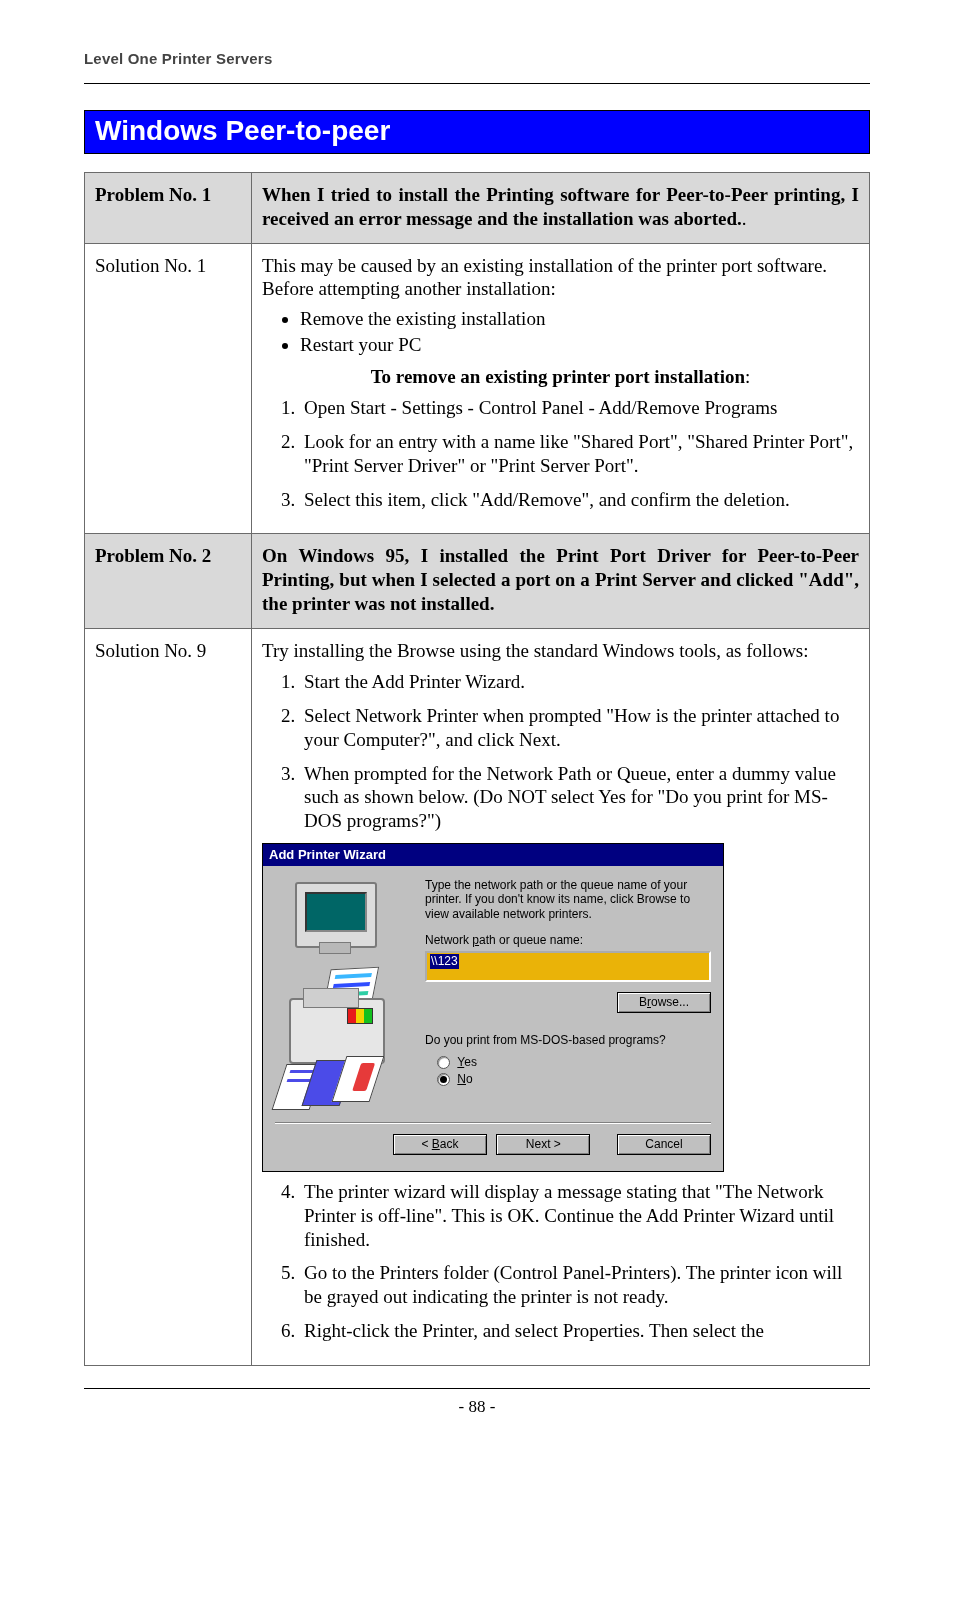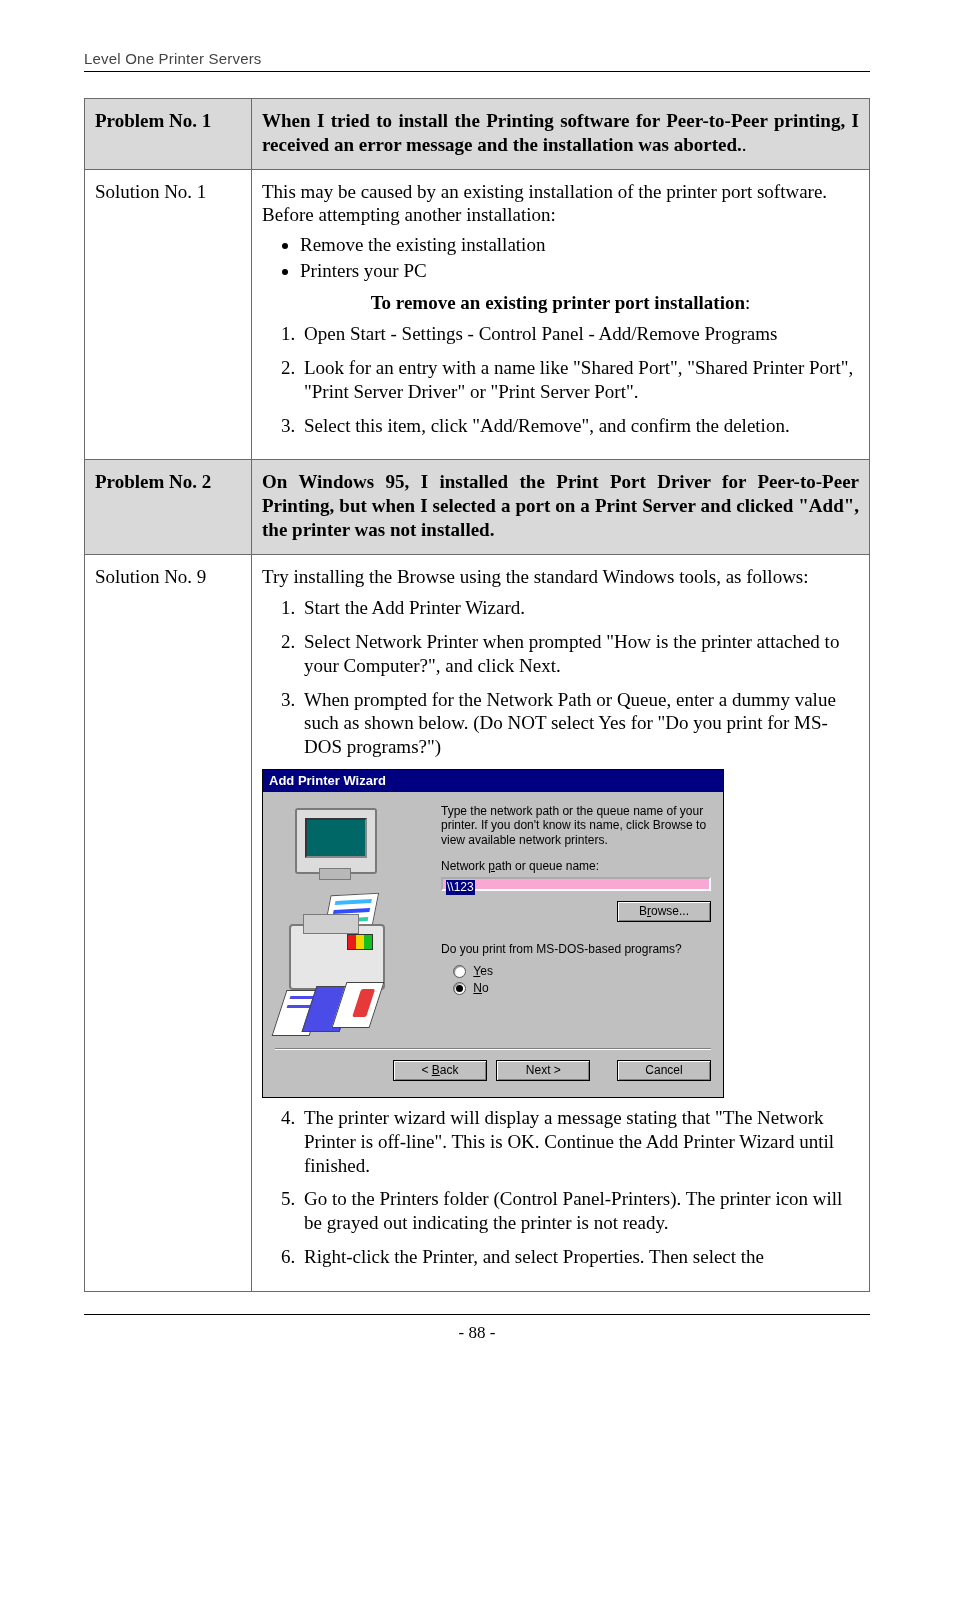--- a/index.html
+++ b/index.html
@@ -13,23 +13,24 @@
     width: 954px;
     box-sizing: border-box;
     padding: 50px 84px 24px 84px;
     position: relative;
   }
   .running-header {
     font-family: Verdana, Arial, sans-serif;
     font-size: 15px;
     letter-spacing: 0.2px;
     color: #444;
-    padding-bottom: 4px;
+    padding-bottom: 16px;
     border-bottom: 1px solid #000;
     margin-bottom: 26px;
+    font-weight: bold;
   }
   .section-header {
     background: #0000ff;
     color: #fff;
     font-family: Arial, Helvetica, sans-serif;
     font-weight: bold;
     font-size: 28px;
     padding: 4px 10px 6px 10px;
     margin-bottom: 18px;
     border: 1px solid #000;
@@ -81,21 +82,21 @@
     color: #fff;
     font-weight: bold;
     padding: 3px 6px;
     font-size: 13px;
   }
   .win95 .body {
     padding: 12px 12px 6px 12px;
   }
   .win95 .body .two-col {
     display: flex;
-    gap: 28px;
+    gap: 12px;
   }
   .win95 .illustration {
     width: 138px;
     height: 230px;
     flex: 0 0 auto;
     position: relative;
     background: #c0c0c0;
   }
   .illu-monitor {
     position: absolute; left: 20px; top: 4px;
@@ -157,23 +158,23 @@
   .illu-docs .d1::after{content:"";position:absolute;inset:5px;border-top:3px solid #4b4be8;border-bottom:3px solid #4b4be8;height:6px;}
   .illu-docs .d2 { left: 30px; top: 4px; background:#4b4be8; }
   .illu-docs .d3 { left: 60px; top: 0;  background:#fff; }
   .illu-docs .d3::after{content:"";position:absolute;left:16px;top:6px;width:14px;height:28px;background:#e63a3a;border-radius:2px;}
 
   .win95 .form-area { flex: 1 1 auto; }
   .win95 .instruction { line-height: 1.2; margin-bottom: 12px; }
   .win95 .field-label { margin-bottom: 3px; }
   .win95 .field-label .uline, .win95 .uline { text-decoration: underline; }
   .win95 .textbox {
-    height: 14px;
+    height: 31px;
     border: 2px inset #fff;
-    background: #f9a8d4;
+    background: #eab308;
     padding: 1px 3px;
     box-sizing: border-box;
   }
   .win95 .textbox .sel {
     display: inline-block;
     background: #000080;
     color: #fff;
     padding: 0 1px;
     font-size: 12px;
     line-height: 15px;
@@ -231,38 +232,39 @@
     font-size: 17px;
   }
 </style>
 </head>
 <body>
 
 <div class="page">
 
   <div class="running-header">Level One Printer Servers</div>
 
+  <div class="section-header">Windows Peer-to-peer</div>
 
   <table class="troubleshoot">
 
     <tbody>
         <tr class="problem-row">
       <td class="label-col label-bold">Problem No. 1</td>
       <td class="just">
         <span class="label-bold">When I tried to install the Printing software for Peer-to-Peer printing, I received an error message and the installation was aborted.</span><span>.</span>
       </td>
     </tr>
 
     <tr>
       <td class="label-col">Solution No. 1</td>
       <td>
         <div>This may be caused by an existing installation of the printer port software. Before attempting another installation:</div>
         <ul class="bul">
           <li>Remove the existing installation</li>
-          <li>Printers your PC</li>
+          <li>Restart your PC</li>
         </ul>
         <div class="subhead">
           <span style="font-weight:bold">To remove an existing printer port installation</span><span style="font-weight:normal">:</span>
         </div>
         <ol class="steps">
           <li>Open Start - Settings - Control Panel - Add/Remove Programs</li>
           <li>Look for an entry with a name like "Shared Port", "Shared Printer Port", "Print Server Driver" or "Print Server Port".</li>
           <li>Select this item, click "Add/Remove", and confirm the deletion.</li>
         </ol>
       </td>

